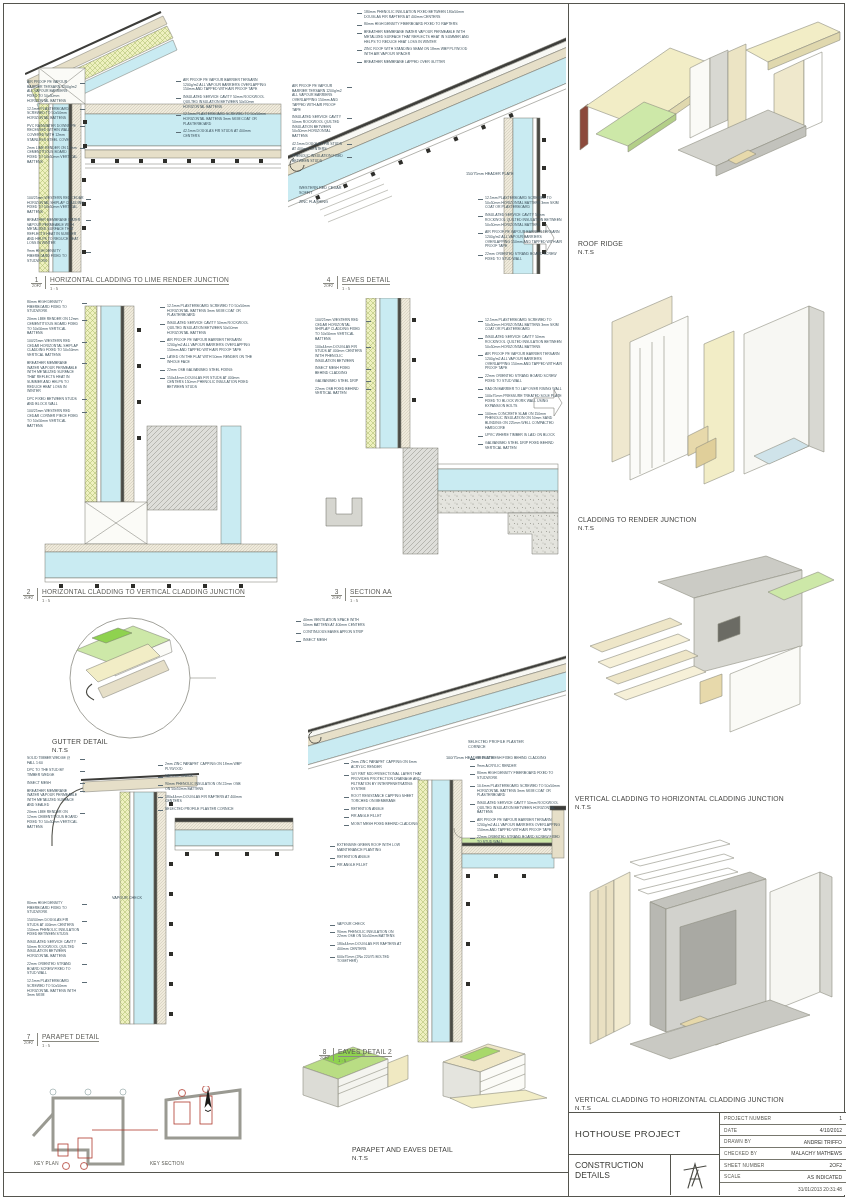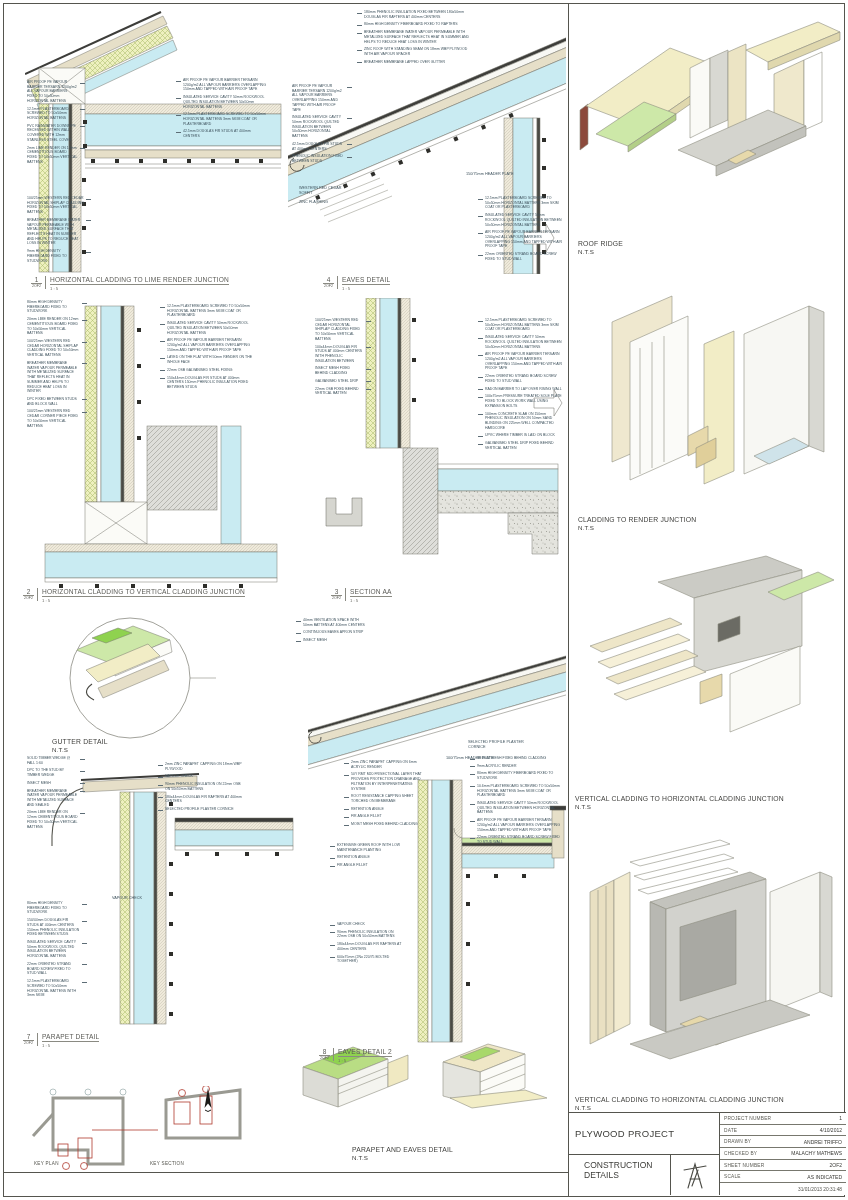--- a/index.html
+++ b/index.html
@@ -29,21 +29,21 @@
   .anncol.lead-r .ann::before{left:auto;right:0;}
   .flabel{position:absolute;font-size:3.8px;line-height:1.3;color:#40545f;z-index:6;}
 
   
   .keylabel{position:absolute;font-size:4.6px;color:#55554e;letter-spacing:.3px;}
 
   
   #titleblock{position:absolute;left:568px;top:1112px;width:277px;height:82px;border-top:1px solid #55554e;border-left:1px solid #55554e;background:#fff;display:flex;}
   .tb-left{width:150px;display:flex;flex-direction:column;border-right:1px solid #55554e;}
   .tb-project{flex:1;display:flex;align-items:center;padding-left:6px;font-size:9.5px;color:#3c3c38;letter-spacing:.3px;border-bottom:1px solid #55554e;}
-  .tb-sheettitle{flex:1;display:flex;margin-left:9px;}
+  .tb-sheettitle{flex:1;display:flex;}
   .tb-sheettitle .txt{flex:1;padding:5px 0 0 6px;font-size:8.5px;line-height:10px;color:#3c3c38;}
   .tb-logo{width:48px;border-left:1px solid #55554e;display:flex;align-items:center;justify-content:center;}
   .tb-right{flex:1;display:flex;flex-direction:column;}
   .tb-row{flex:1;display:flex;align-items:center;justify-content:space-between;border-bottom:1px solid #77776e;padding:0 4px;}
   .tb-row .lab{font-size:4.8px;color:#5c5c55;letter-spacing:.2px;}
   .tb-row .val{font-size:5px;color:#3a3a36;text-align:right;}
   .tb-stamp{height:12px;display:flex;align-items:center;justify-content:flex-end;padding-right:4px;font-size:4.8px;color:#55554e;}
 </style>
 </head>
 <body>
@@ -637,21 +637,21 @@
 
   <div class="flabel" style="left:299px;top:186px;width:55px;">WESTERN RED CEDAR SOFFIT</div>
   <div class="flabel" style="left:299px;top:200px;width:55px;">ZINC FLASHING</div>
   <div class="flabel" style="left:466px;top:172px;width:60px;">150/75mm HEADER PLATE</div>
   <div class="flabel" style="left:468px;top:740px;width:60px;">SELECTED PROFILE PLASTER CORNICE</div>
   <div class="flabel" style="left:446px;top:756px;width:60px;">100/75mm HEADER PLATE</div>
   <div class="flabel" style="left:112px;top:896px;width:40px;">VAPOUR CHECK</div>
 
   <div id="titleblock">
     <div class="tb-left">
-      <div class="tb-project">PLYWOOD PROJECT</div>
+      <div class="tb-project">HOTHOUSE PROJECT</div>
       <div class="tb-sheettitle">
         <div class="txt">CONSTRUCTION DETAILS</div>
         <div class="tb-logo">
           <svg width="34" height="34" viewBox="0 0 34 34">
             <g stroke="#4a4a44" stroke-width="1.1" fill="none" stroke-linecap="round">
               <path d="M10,30 L17,6 L24,30"></path>
               <path d="M12,21 L22,21"></path>
               <path d="M6,12 L28,8"></path>
               <path d="M14,28 L20,12"></path>
             </g>

